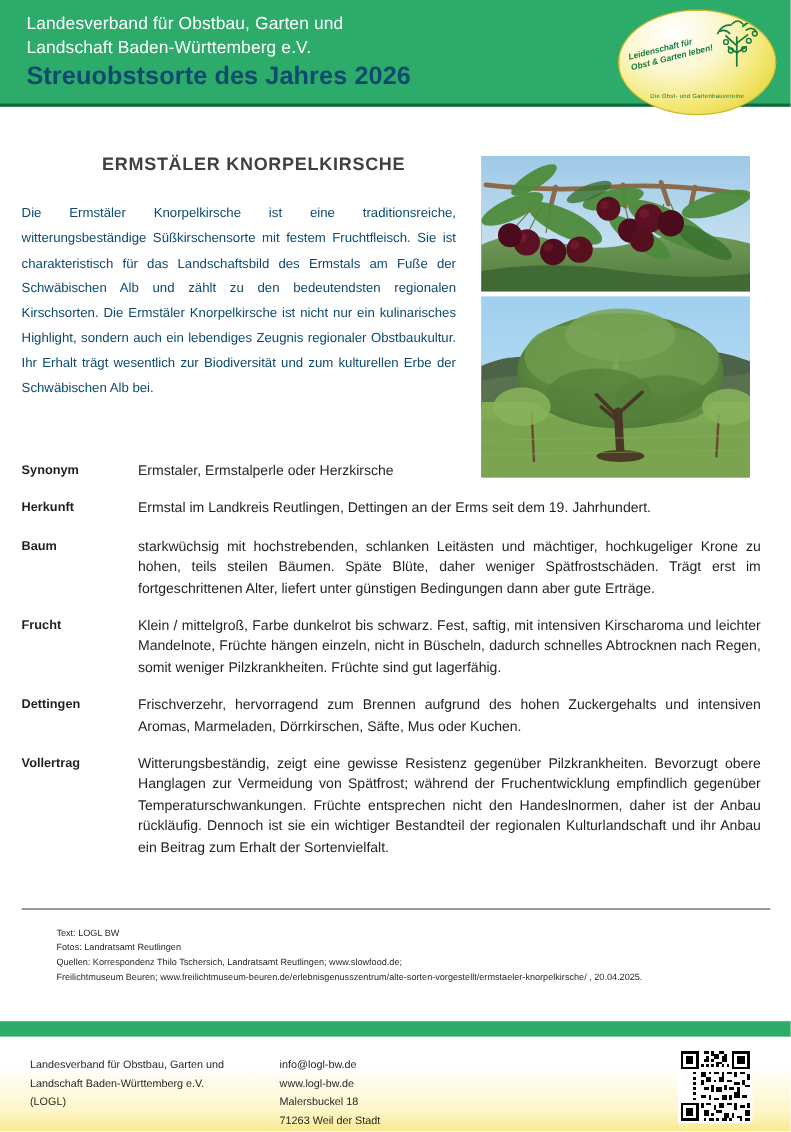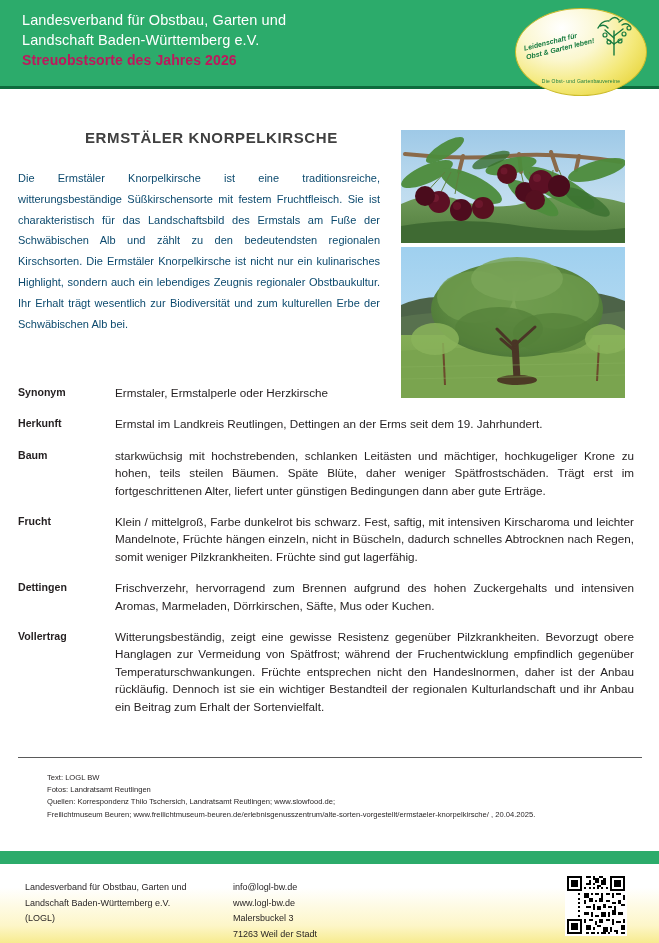--- a/index.html
+++ b/index.html
@@ -40,23 +40,23 @@
     line-height: 20px;
     color: #ffffff;
     font-weight: 400;
     letter-spacing: 0.1px;
   }
   .org-title .line { display: block; }
   .subtitle {
     position: absolute;
     left: 22px;
     top: 52px;
-    font-size: 14px;
+    font-size: 21px;
     font-weight: bold;
-    color: #be185d;
+    color: #0c4a6e;
     letter-spacing: 0.1px;
   }
 
   
   .logo {
     position: absolute;
     left: 515px;
     top: 8px;
     width: 130px;
     height: 86px;
@@ -445,21 +445,21 @@
 
 <div class="footer-col-a">
   <span>Landesverband für Obstbau, Garten und</span>
   <span>Landschaft Baden-Württemberg e.V.</span>
   <span>(LOGL)</span>
 </div>
 
 <div class="footer-col-b">
   <span>info@logl-bw.de</span>
   <span>www.logl-bw.de</span>
-  <span>Malersbuckel 3</span>
+  <span>Malersbuckel 18</span>
   <span>71263 Weil der Stadt</span>
 </div>
 
 <div class="qr">
   <svg width="62" height="62" viewBox="0 0 29 29" shape-rendering="crispEdges" aria-hidden="true">
     <rect width="29" height="29" fill="#ffffff"></rect>
     <g fill="#000000">
 
       <rect x="1" y="1" width="7" height="1"></rect>
         <rect x="1" y="7" width="7" height="1"></rect>

